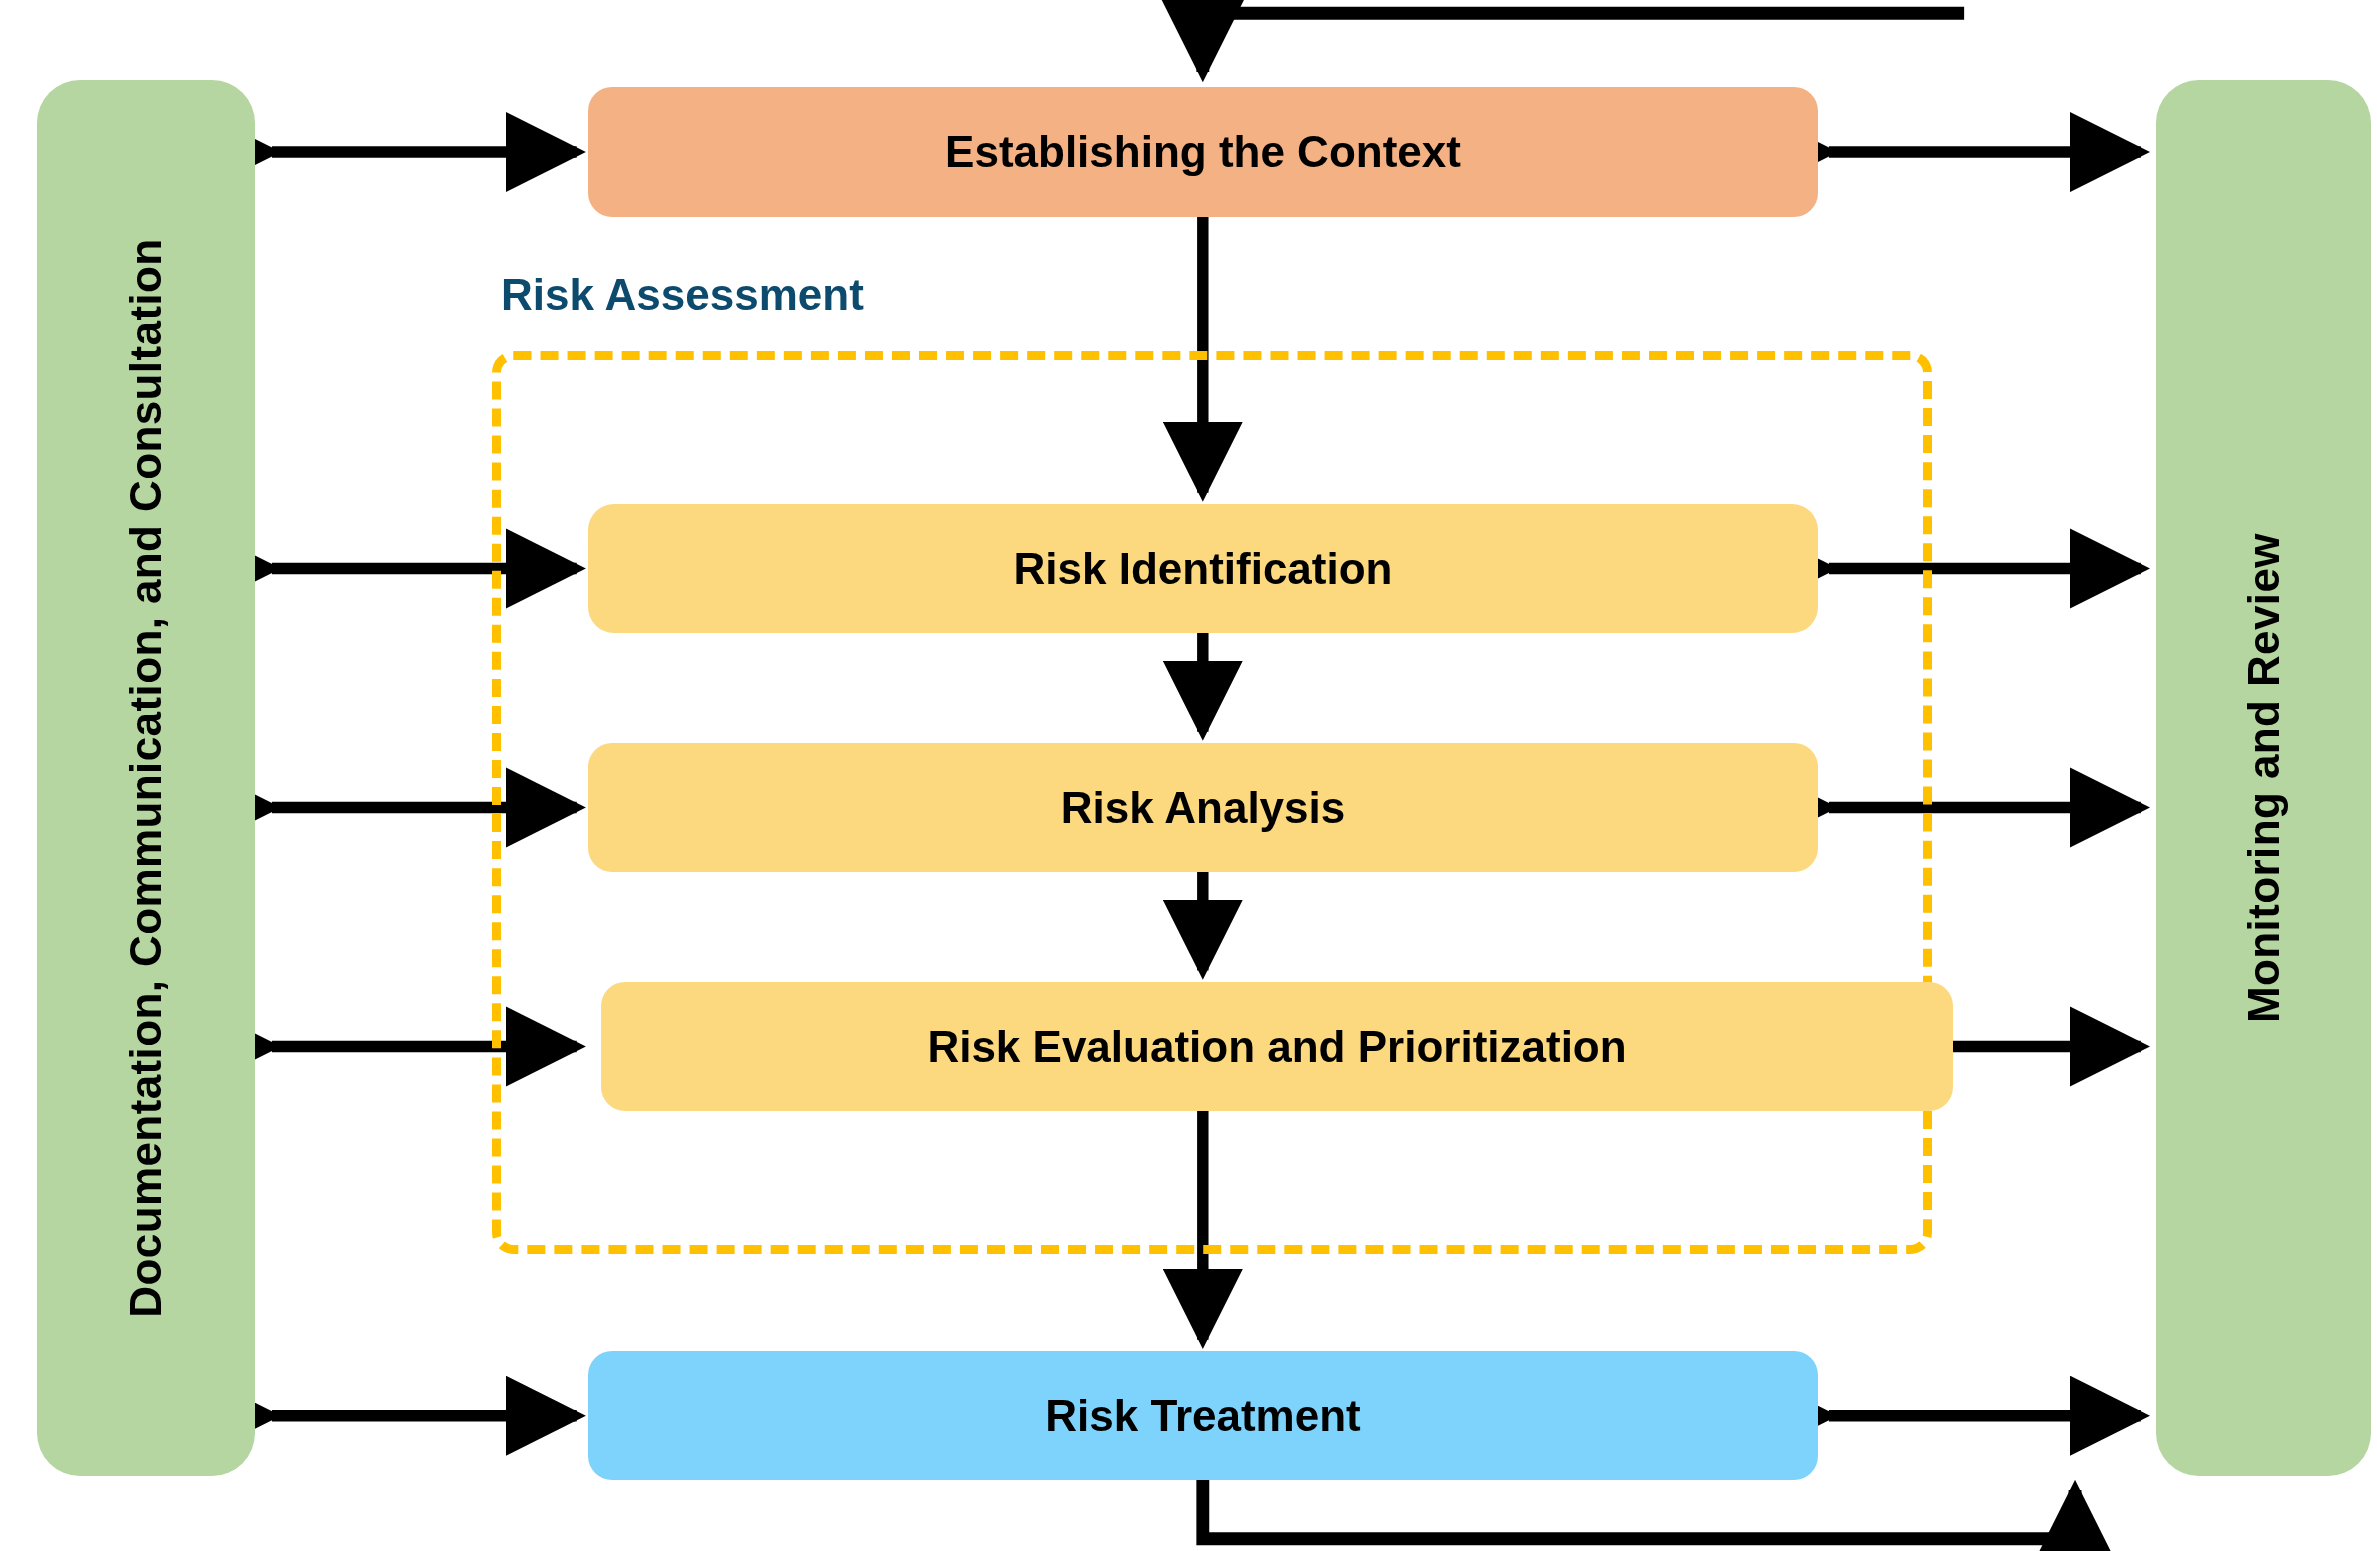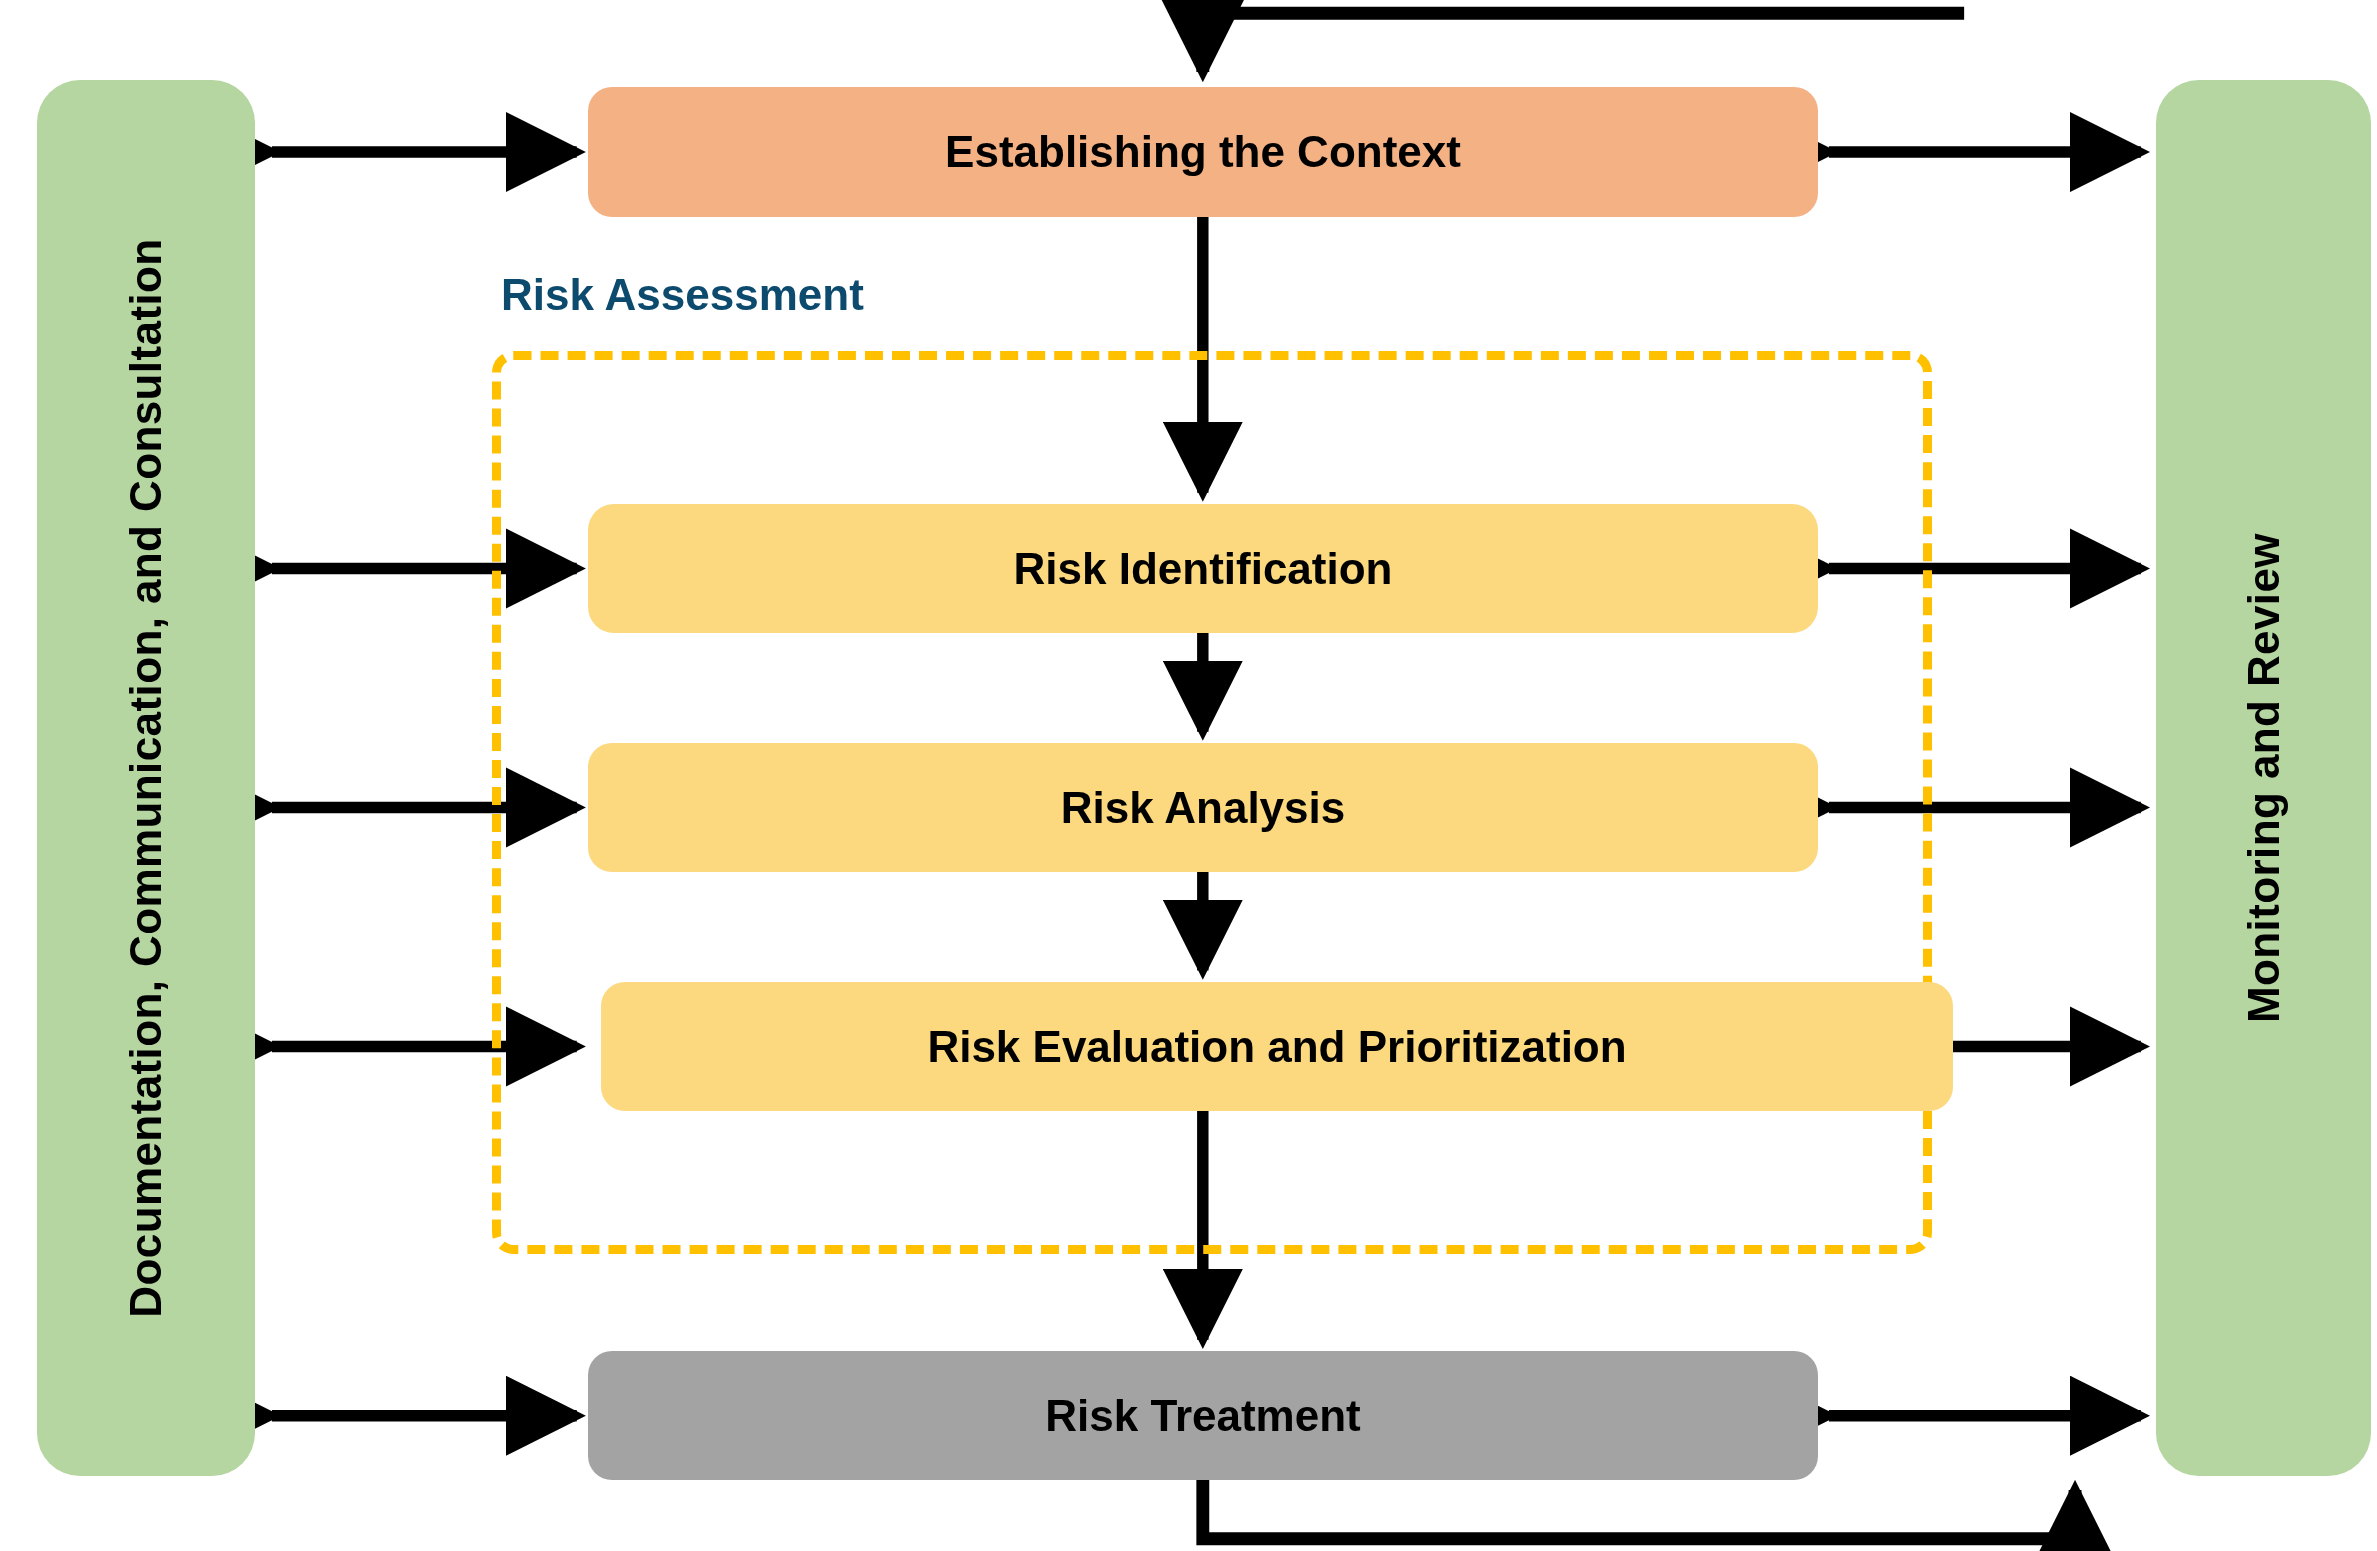--- a/index.html
+++ b/index.html
@@ -92,21 +92,21 @@
     top: 982px;
     width: 1352px;
     height: 129px;
     background: #fcd97f;
   }
   #box-treatment {
     left: 588px;
     top: 1351px;
     width: 1230px;
     height: 129px;
-    background: #a3a3a3;
+    background: #7dd3fc;
   }
   #group-assessment-box {
     position: absolute;
     left: 492px;
     top: 351px;
     width: 1440px;
     height: 903px;
     border: 9.3px dashed #ffc000;
     border-radius: 21.5px;
     box-sizing: border-box;

